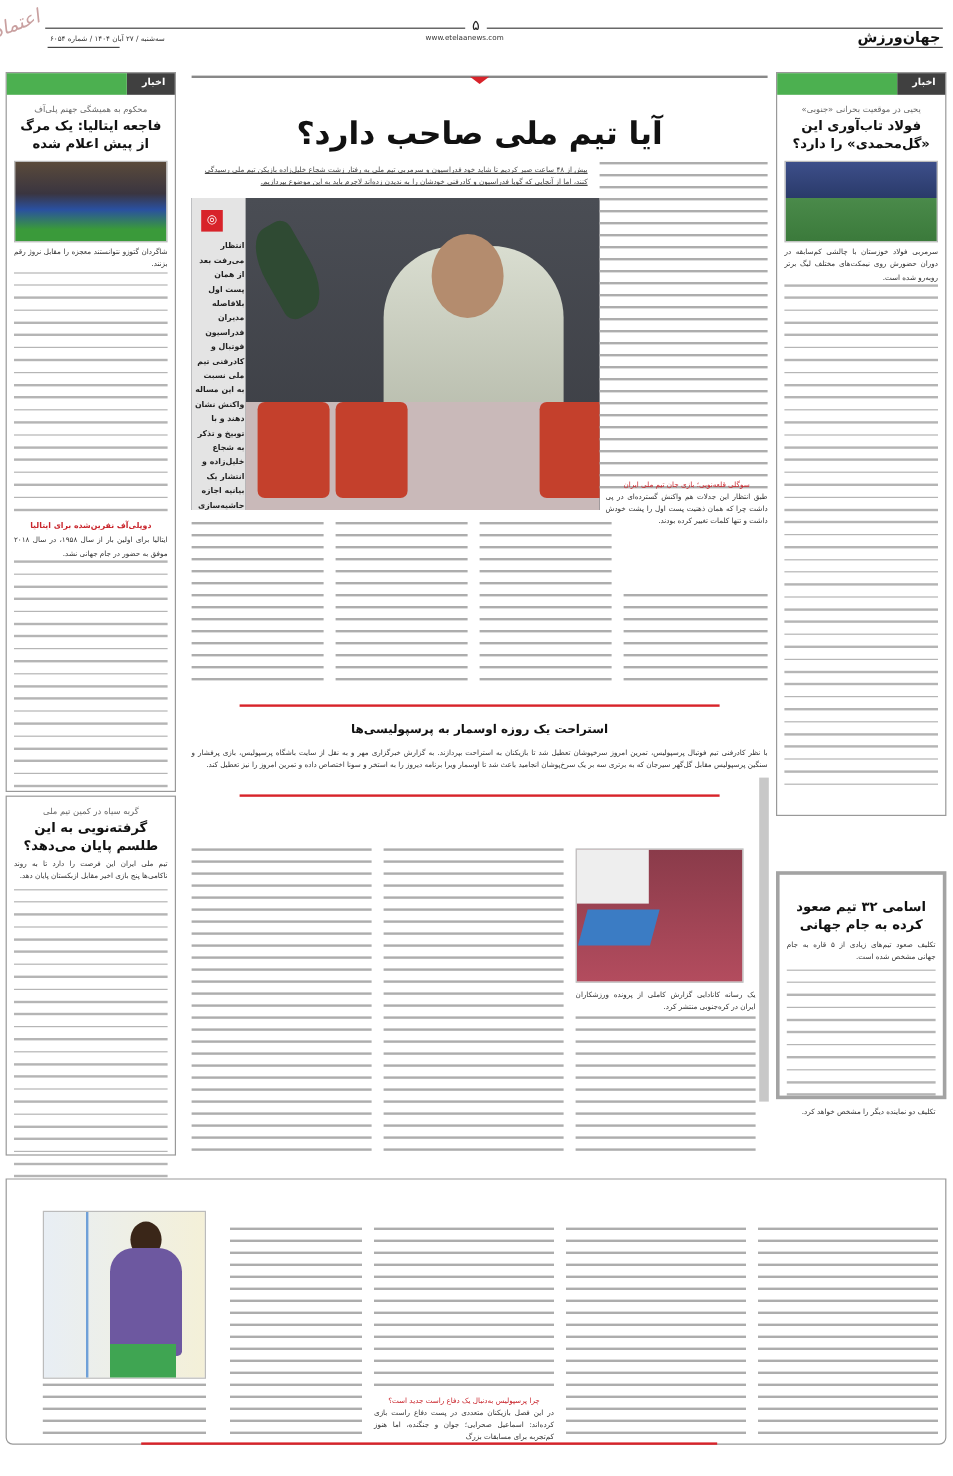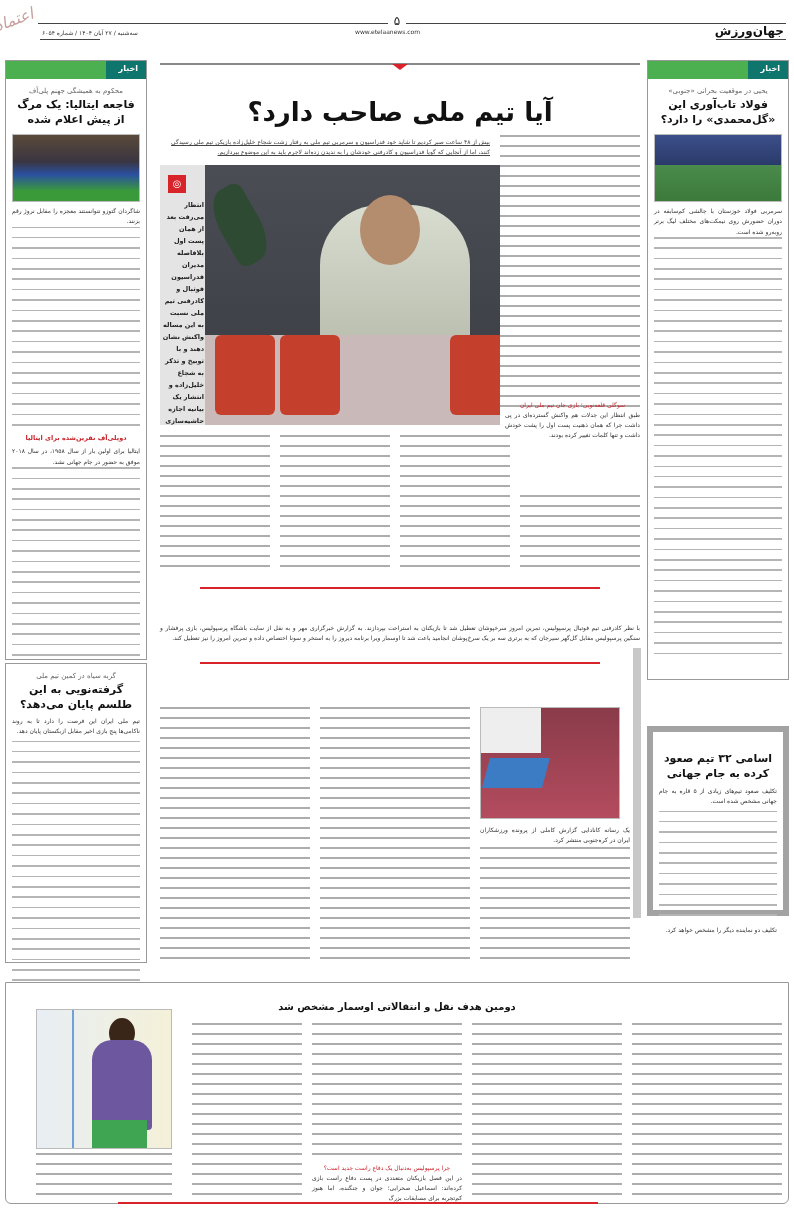--- a/index.html
+++ b/index.html
@@ -13,21 +13,21 @@
   .section-name { position: absolute; top: 24px; right: 10px; font-size: 12px; font-weight: bold; color: #111; }
   .page-num { position: absolute; top: 14px; left: 388px; width: 18px; height: 18px; background: #fff; text-align: center; font-size: 12px; }
   .site-url { position: absolute; top: 28px; left: 355px; font-size: 6px; direction: ltr; color: #333; }
   .date-line { position: absolute; top: 29px; left: 42px; font-size: 6px; color: #333; }
   .logo { position: absolute; top: 8px; left: 6px; width: 30px; height: 32px; color: #c9a0a0; font-family: "DejaVu Serif", serif; font-size: 16px; font-style: italic; transform: rotate(-20deg); }
 
   .side-col { position: absolute; top: 60px; width: 142px; border: 1px solid #999; background: #fff; }
   .side-left { left: 5px; height: 600px; }
   .side-right { right: 5px; height: 620px; }
   .tag-bar { height: 18px; display: flex; direction: rtl; }
-  .tag-bar .tag { background: #0f766e; color: #fff; font-size: 8px; font-weight: bold; padding: 3px 8px; width: 40px; }
+  .tag-bar .tag { background: #404040; color: #fff; font-size: 8px; font-weight: bold; padding: 3px 8px; width: 40px; }
   .tag-bar .green { flex: 1; background: #4cb050; }
   .kicker { font-size: 7px; color: #666; text-align: center; margin-top: 8px; }
   .side-title { font-size: 11px; font-weight: bold; text-align: center; margin: 3px 6px; line-height: 1.35; color: #111; }
   .side-photo { margin: 6px 6px 4px; height: 68px; border: 1px solid #bbb; }
   .body-text { font-size: 6px; line-height: 10.4px; color: #333; text-align: justify; padding: 0 6px; }
   .fill-lines { padding: 0 6px; }
   .fill-lines div { height: 1.6px; background: #b5b5b5; margin-bottom: 8.8px; }
   .red-sub { font-size: 6.5px; color: #c9252c; text-align: center; margin: 4px 0; font-weight: bold; }
 
   .main { position: absolute; top: 55px; left: 160px; width: 480px; height: 920px; }
@@ -61,21 +61,21 @@
 
   .bottom-block { position: absolute; top: 982px; left: 5px; width: 784px; height: 222px; border: 1px solid #999; border-radius: 0 0 6px 6px; }
   .bottom-kicker { position: absolute; top: 6px; left: 0; right: 0; text-align: center; font-size: 6.5px; color: #444; }
   .bottom-title { position: absolute; top: 18px; left: 0; right: 0; text-align: center; font-size: 10px; font-weight: bold; color: #111; }
   .player-photo { position: absolute; top: 26px; left: 30px; width: 136px; height: 140px; background: linear-gradient(90deg,#e8eef4,#f4f0d8); border: 1px solid #bbb; overflow: hidden; }
   .player-body { position: absolute; top: 30px; left: 55px; width: 60px; height: 90px; background: #6d58a0; border-radius: 20px 20px 4px 4px; }
   .player-shorts { position: absolute; top: 110px; left: 55px; width: 55px; height: 30px; background: #3fa552; }
   .player-head { position: absolute; top: 8px; left: 72px; width: 26px; height: 30px; background: #3a2618; border-radius: 50%; }
   .bottom-red { position: absolute; bottom: -1px; left: 112px; width: 480px; height: 2px; background: #d8232a; }
 
-  .worldcup-box { position: absolute; top: 726px; right: 5px; width: 142px; height: 190px; border: 6px solid #a3a3a3; }
+  .worldcup-box { position: absolute; top: 726px; right: 5px; width: 142px; height: 190px; border: 3px solid #a3a3a3; }
 </style>
 </head>
 <body>
 
 <div class="header">
   <div class="rule"></div>
   <div class="rule2"></div>
   <div class="rule3"></div>
   <div class="section-name">جهان‌ورزش</div>
   <div class="page-num">۵</div>
@@ -360,20 +360,21 @@
       <div></div>
       <div></div>
       <div></div>
       <div></div>
       <div></div>
       <div></div>
       <div></div>
   </div>
 
   <div class="red-rule" style="top:532px; left:40px; width:400px;"></div>
+  <div class="strip-title">استراحت یک روزه اوسمار به پرسپولیسی‌ها</div>
   <div class="col-text" style="top:568px; left:0; width:480px; font-size:6px; line-height:10px;">با نظر کادرفنی تیم فوتبال پرسپولیس، تمرین امروز سرخپوشان تعطیل شد تا بازیکنان به استراحت بپردازند. به گزارش خبرگزاری مهر و به نقل از سایت باشگاه پرسپولیس، بازی پرفشار و سنگین پرسپولیس مقابل گل‌گهر سیرجان که به برتری سه بر یک سرخ‌پوشان انجامید باعث شد تا اوسمار ویرا برنامه دیروز را به استخر و سونا اختصاص داده و تمرین امروز را نیز تعطیل کند.</div>
   <div class="red-rule" style="top:607px; left:40px; width:400px;"></div>
 
 
   <div class="col-text col-lines" style="top:652px; left:0; width:150px;">
     <div></div>
       <div></div>
       <div></div>
       <div></div>
       <div></div>
@@ -443,21 +444,20 @@
       <div></div>
       <div></div>
       <div></div>
       <div></div>
       <div></div>
   </div>
 </div>
 <div class="vertical-gray" style="left:633px;"></div>
 
 <div class="bottom-block">
-  <div class="bottom-title">دومین هدف نقل و انتقالاتی اوسمار مشخص شد</div>
   <div class="player-photo">
     <div style="position:absolute; top:0; left:35px; width:2px; height:140px; background:#6fa0d8;"></div>
     <div class="player-head"></div>
     <div class="player-body"></div>
     <div class="player-shorts"></div>
   </div>
   <div class="col-text col-lines" style="top:40px; right:6px; width:150px;">
     <div></div>
       <div></div>
       <div></div>

